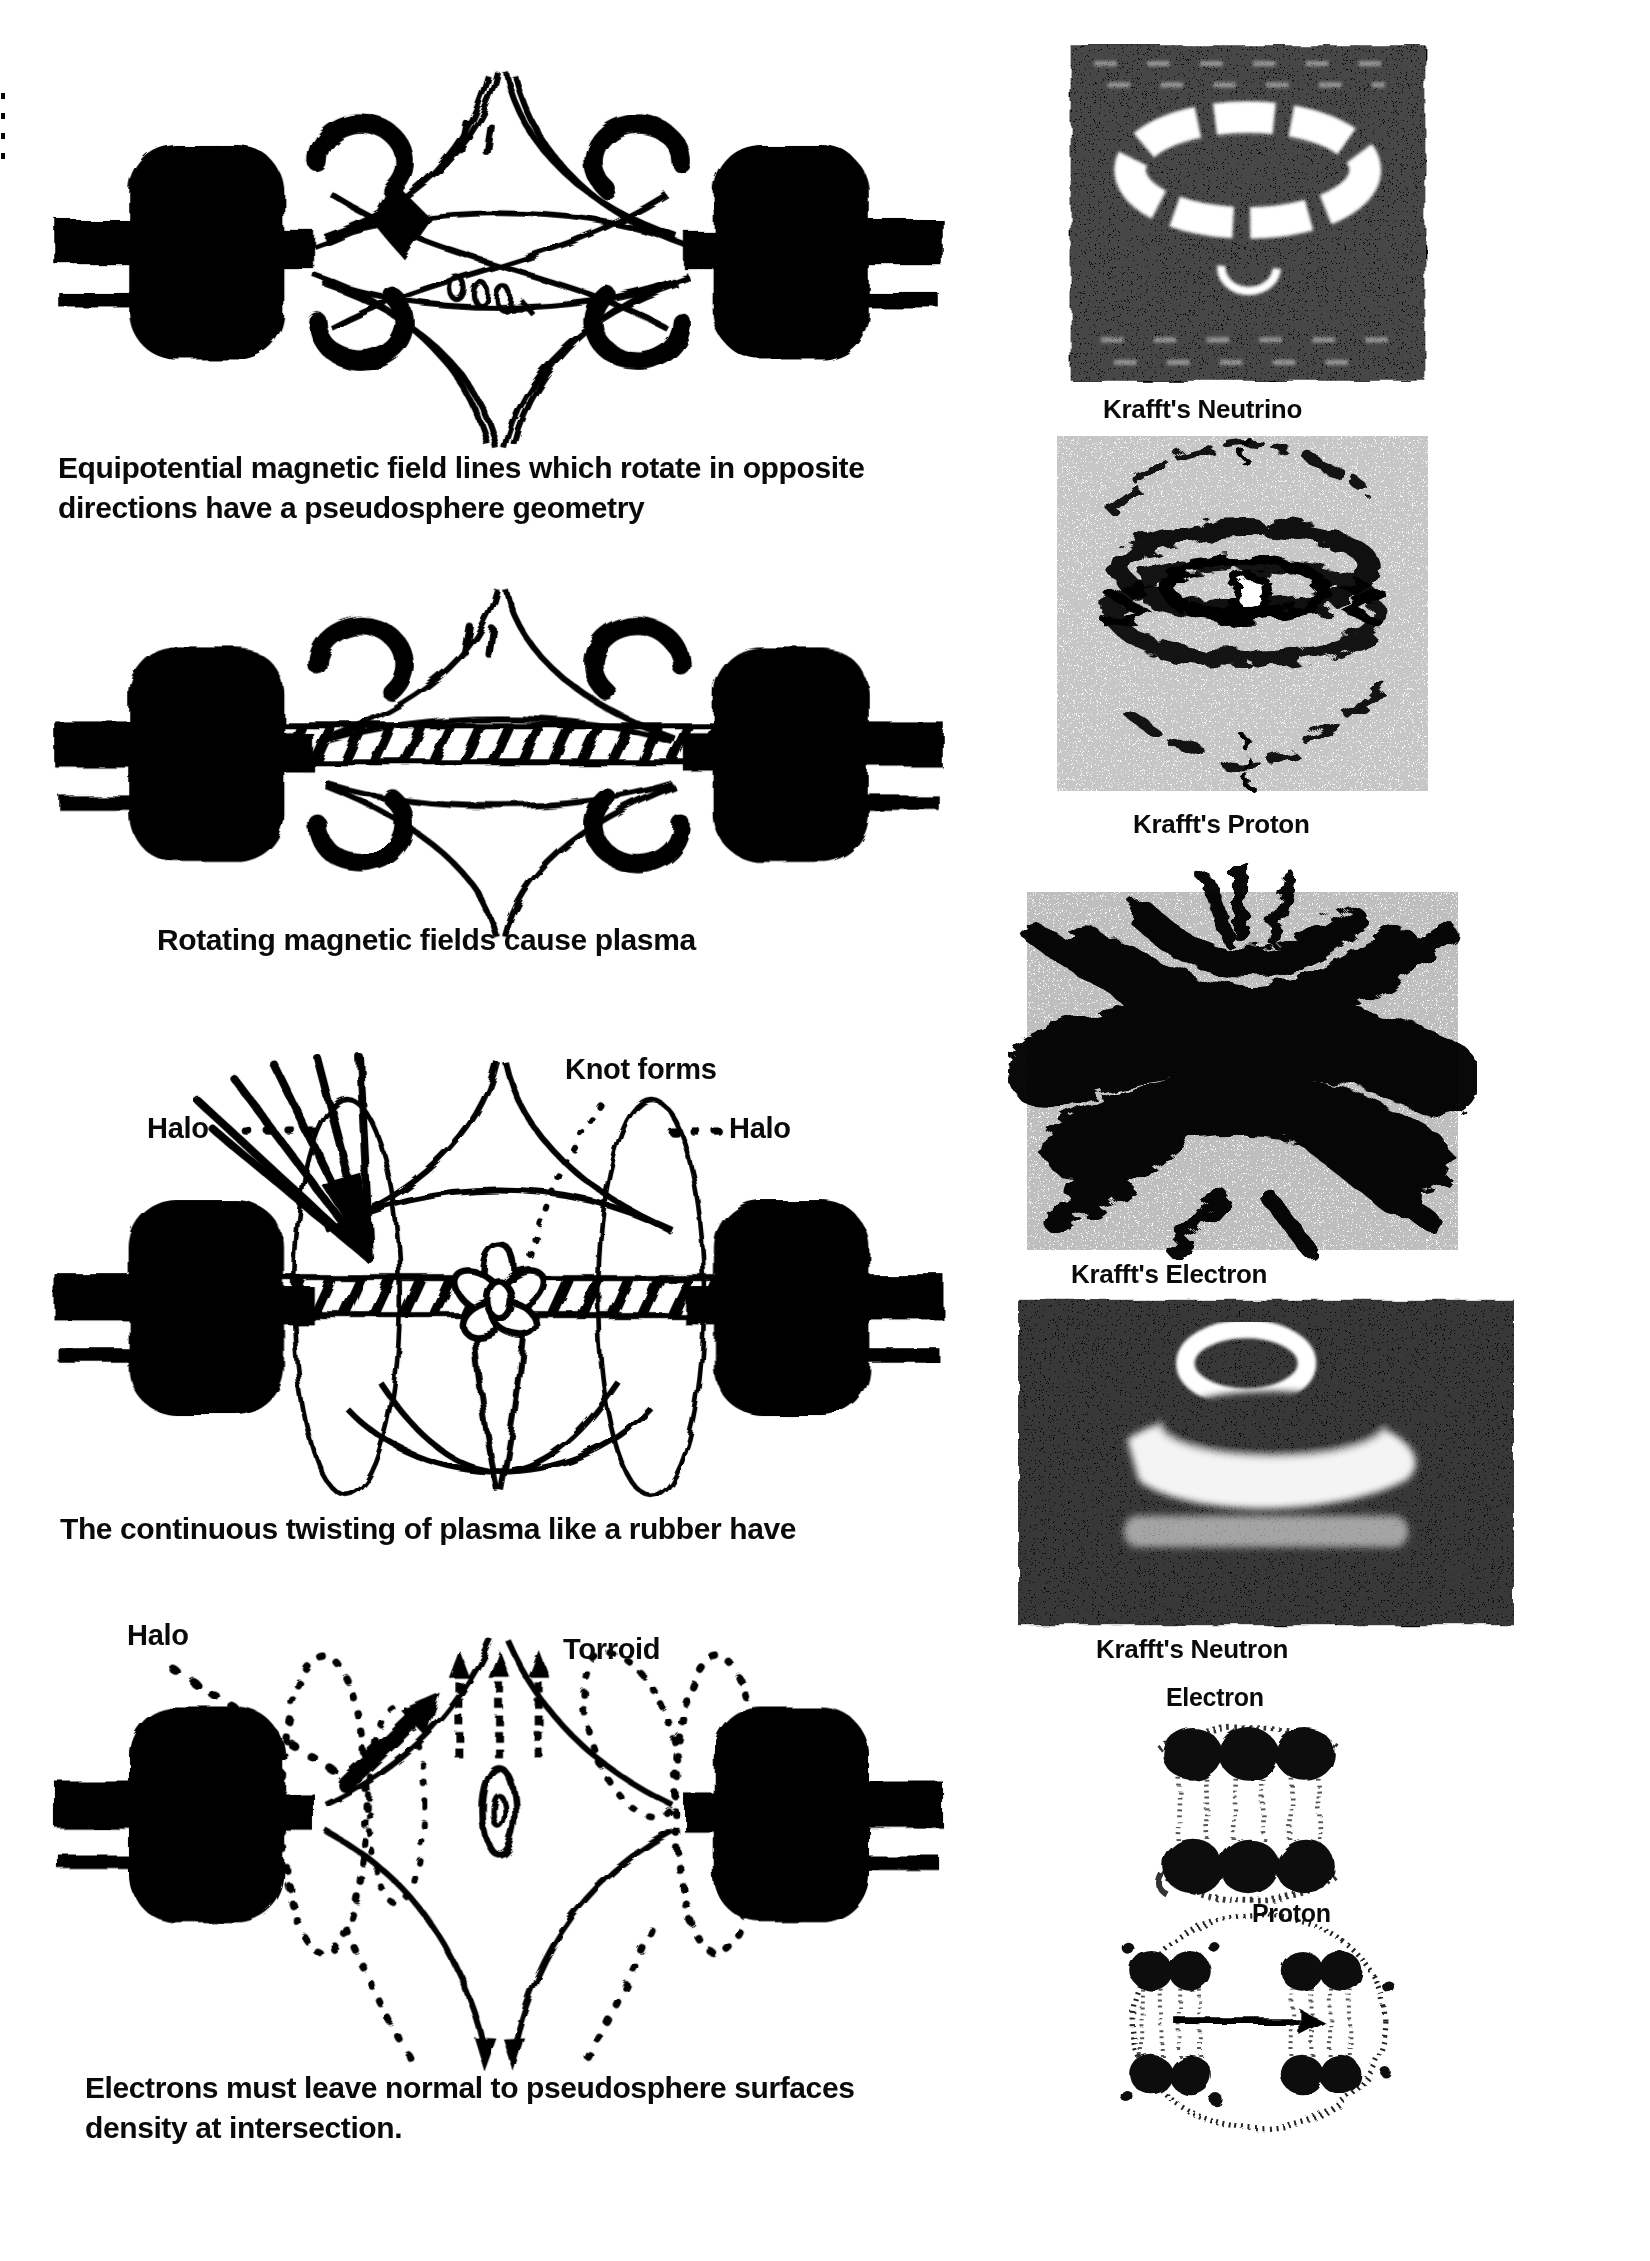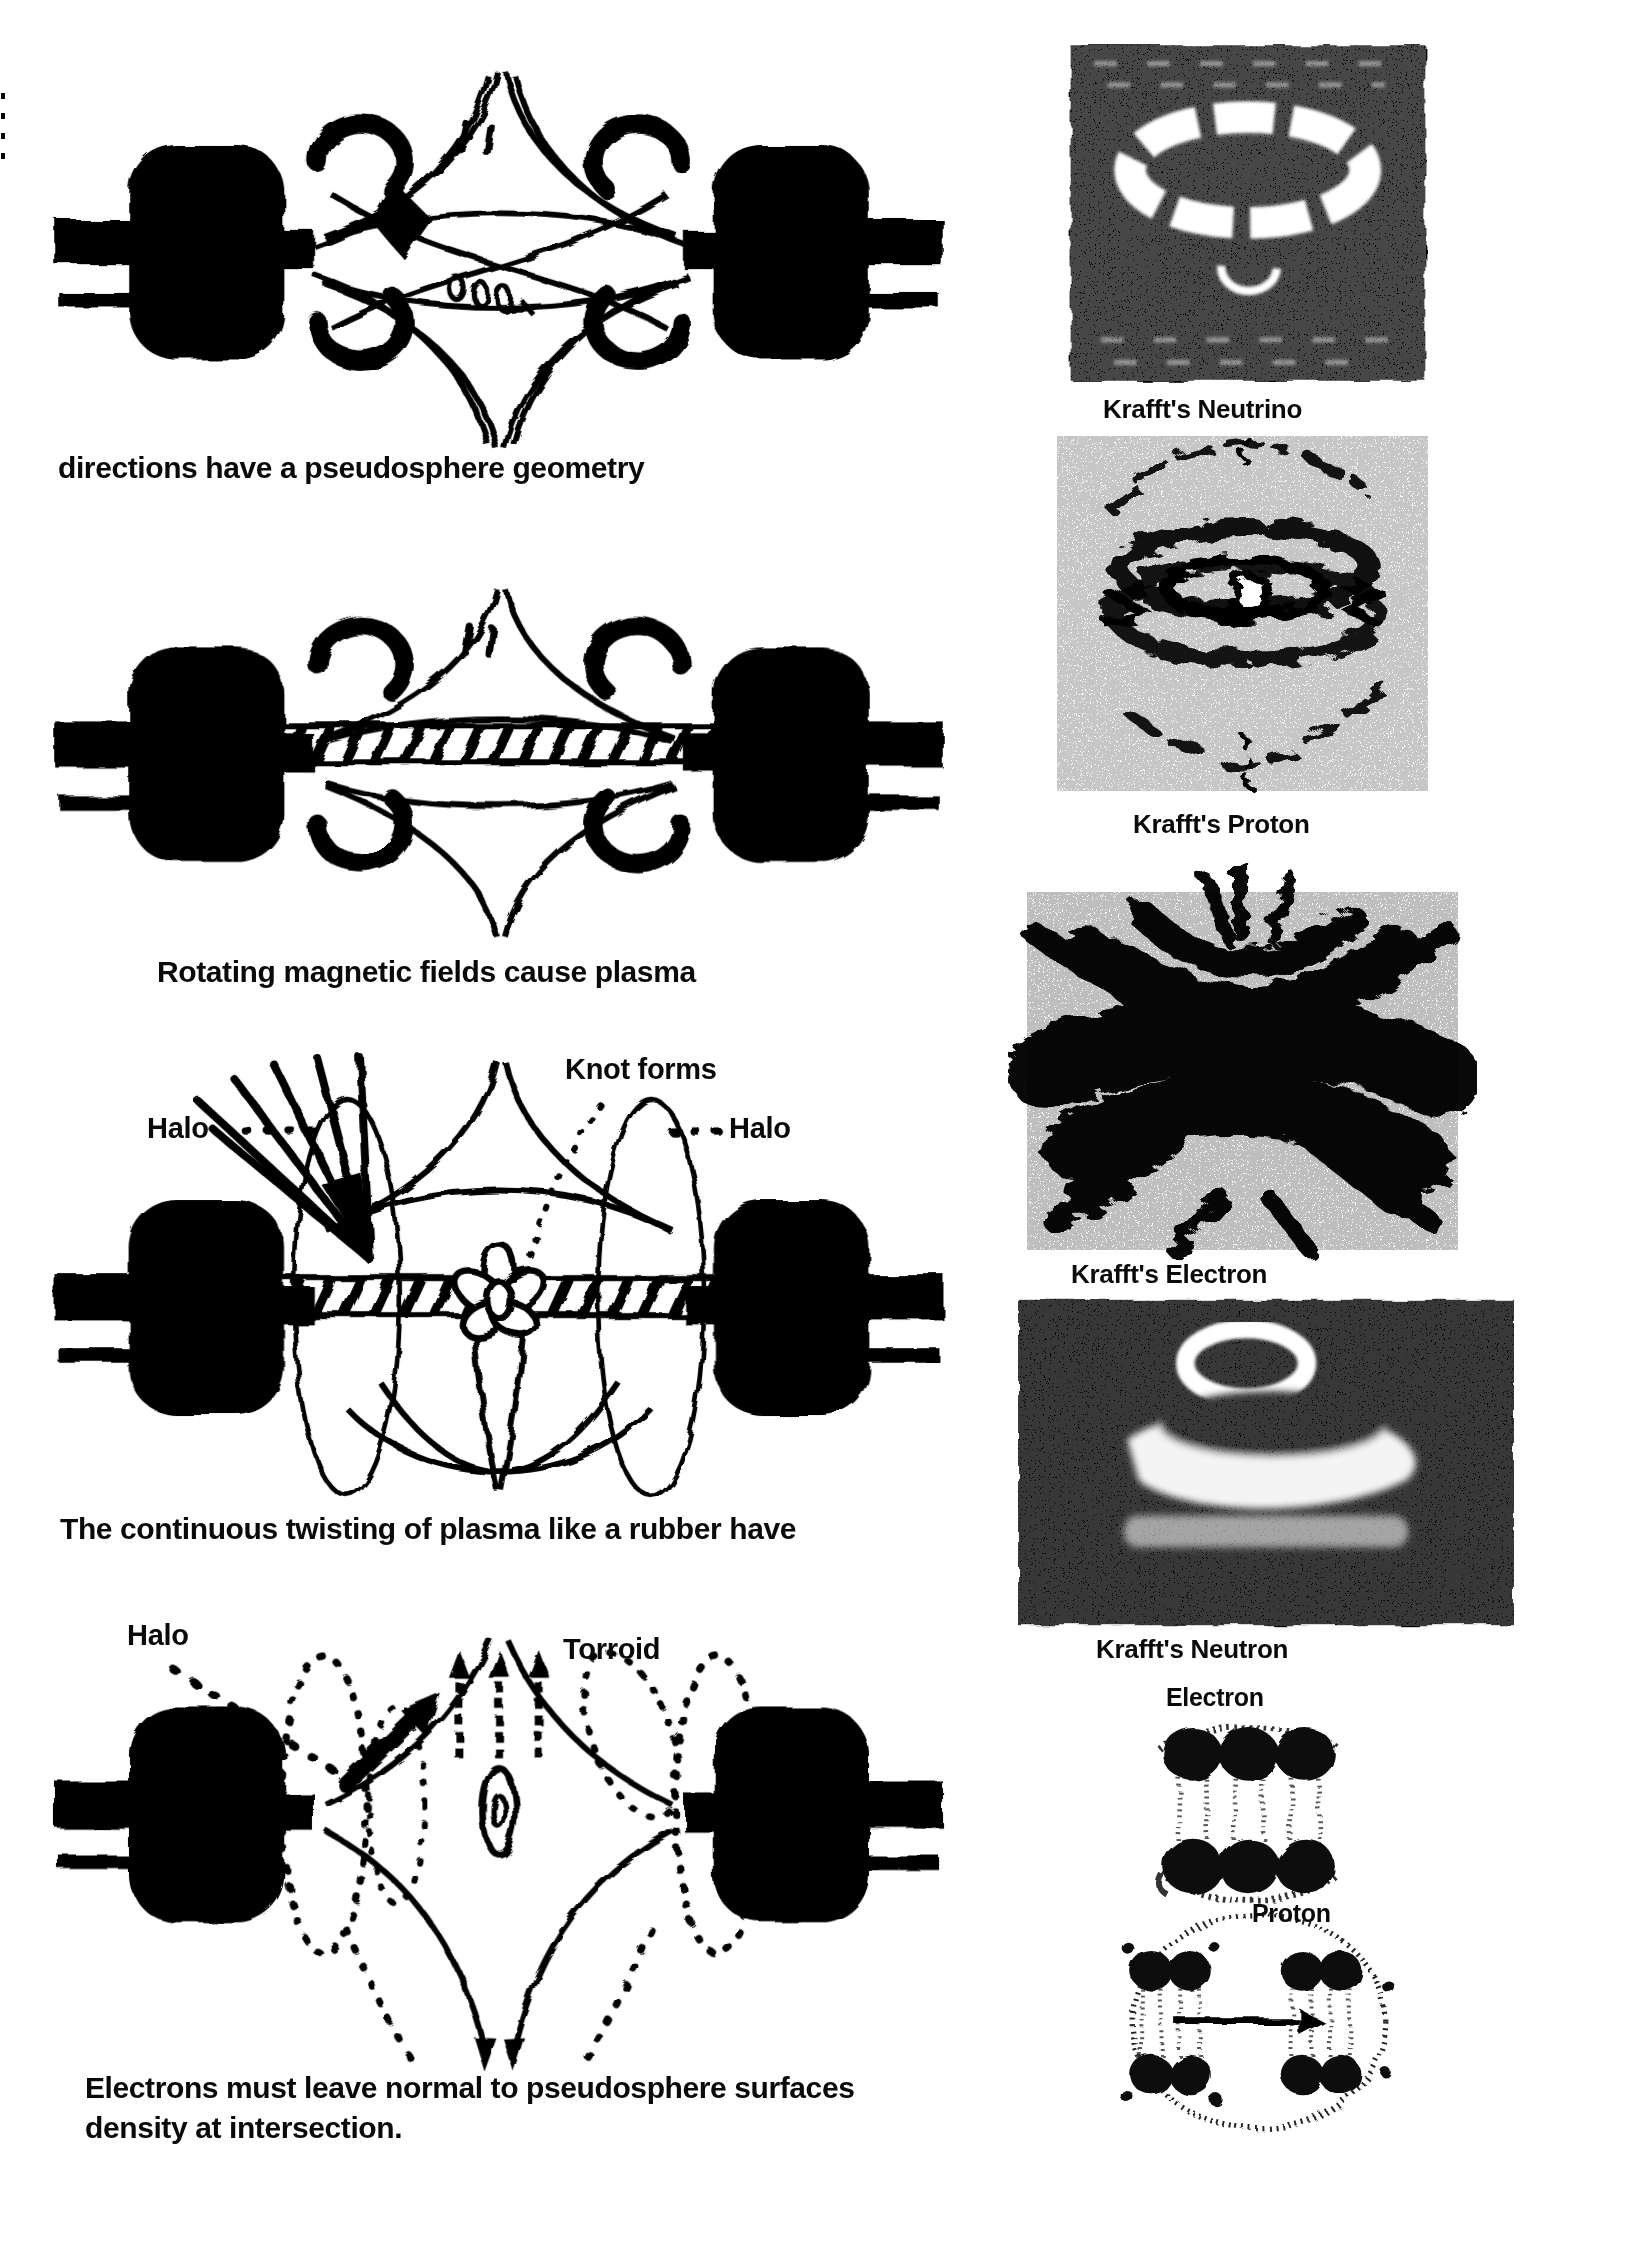--- a/index.html
+++ b/index.html
@@ -110,20 +110,21 @@
         <ellipse cx="636" cy="332" rx="11" ry="17"></ellipse>
         <ellipse cx="672" cy="340" rx="11" ry="17"></ellipse>
         <ellipse cx="708" cy="348" rx="11" ry="17"></ellipse>
         <path d="M735,352 L752,372"></path>
       </g>
     </g>
   </svg>
 </div>
 
 <div class="abs cap" style="left:58px;top:448px">
+  <div>Equipotential magnetic field lines which rotate in opposite</div>
   <div>directions have a pseudosphere geometry</div>
 </div>
 
 <div class="abs" style="left:36px;top:588px">
   <svg width="926" height="350" viewBox="0 0 1400 530">
     <g filter="url(#rough)">
       <use href="#elec" transform="translate(140,90)"></use>
       <use href="#elec" transform="translate(1260,90) scale(-1,1)"></use>
       <g stroke="#000" stroke-width="9" fill="none">
         <path d="M697,2 C670,106 572,180 438,228"></path>
@@ -137,21 +138,21 @@
       <use href="#wingL" transform="translate(430,237)"></use>
       <use href="#wingL" transform="translate(970,237) scale(-1,1)"></use>
       <g stroke="#000" stroke-width="11" stroke-linecap="round" fill="none">
         <path d="M655,58 L648,96"></path>
           <path d="M690,62 L685,100"></path>
       </g>
     </g>
   </svg>
 </div>
 
-<div class="abs cap" style="left:157px;top:952px">
+<div class="abs cap" style="left:157px;top:920px">
   <div>Rotating magnetic fields cause plasma</div>
 </div>
 
 <div class="abs lbl z2" style="left:565px;top:1053px">Knot forms</div>
 <div class="abs lbl z2" style="left:147px;top:1112px">Halo</div>
 <div class="abs lbl z2" style="left:729px;top:1112px">Halo</div>
 
 <div class="abs" style="left:36px;top:1038px">
   <svg width="926" height="463" viewBox="0 0 1400 700">
     <g filter="url(#rough)">

